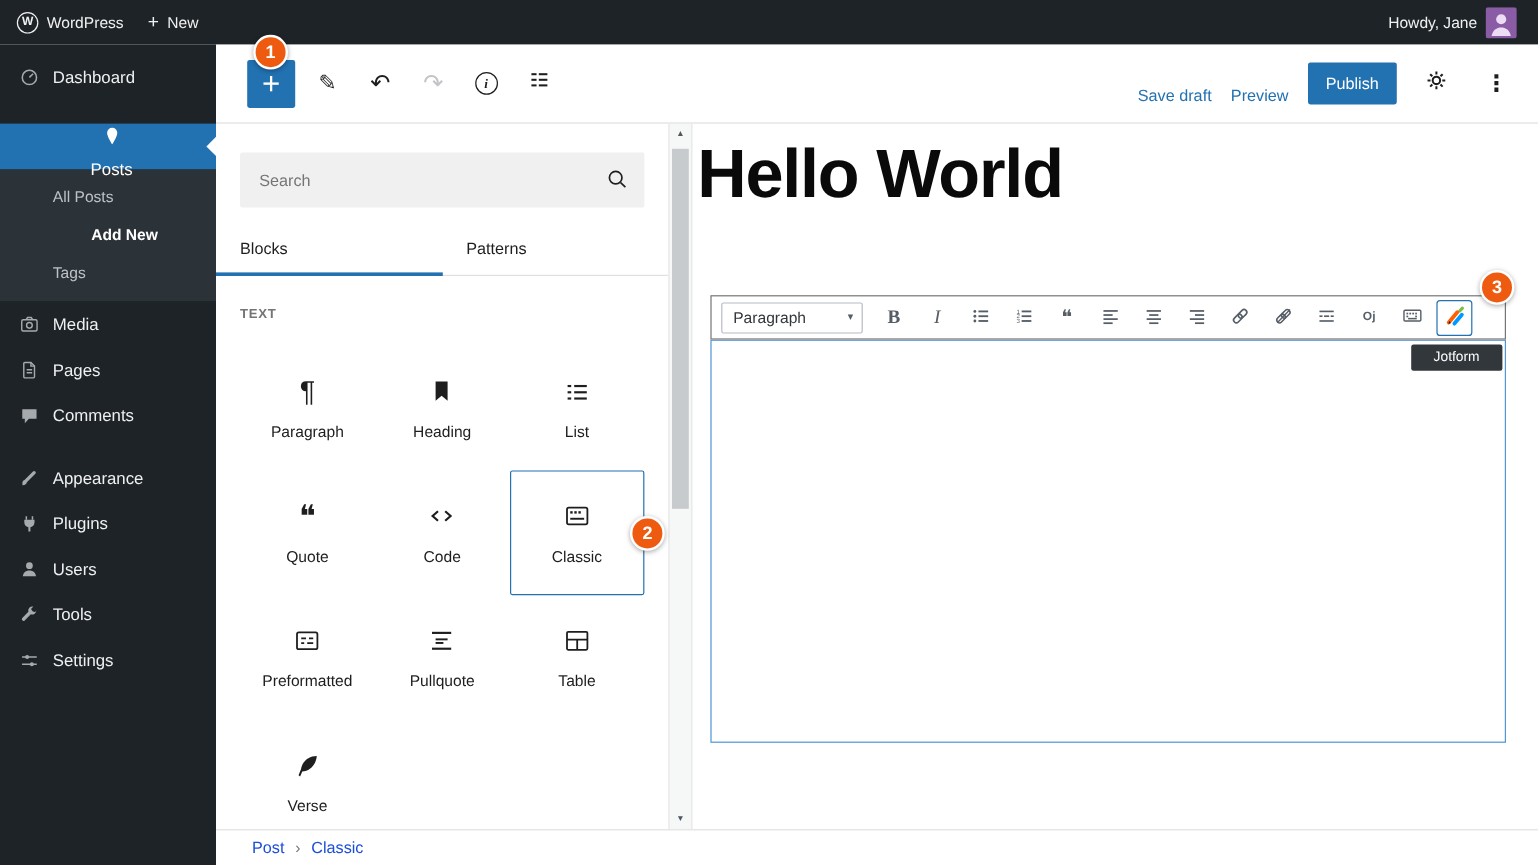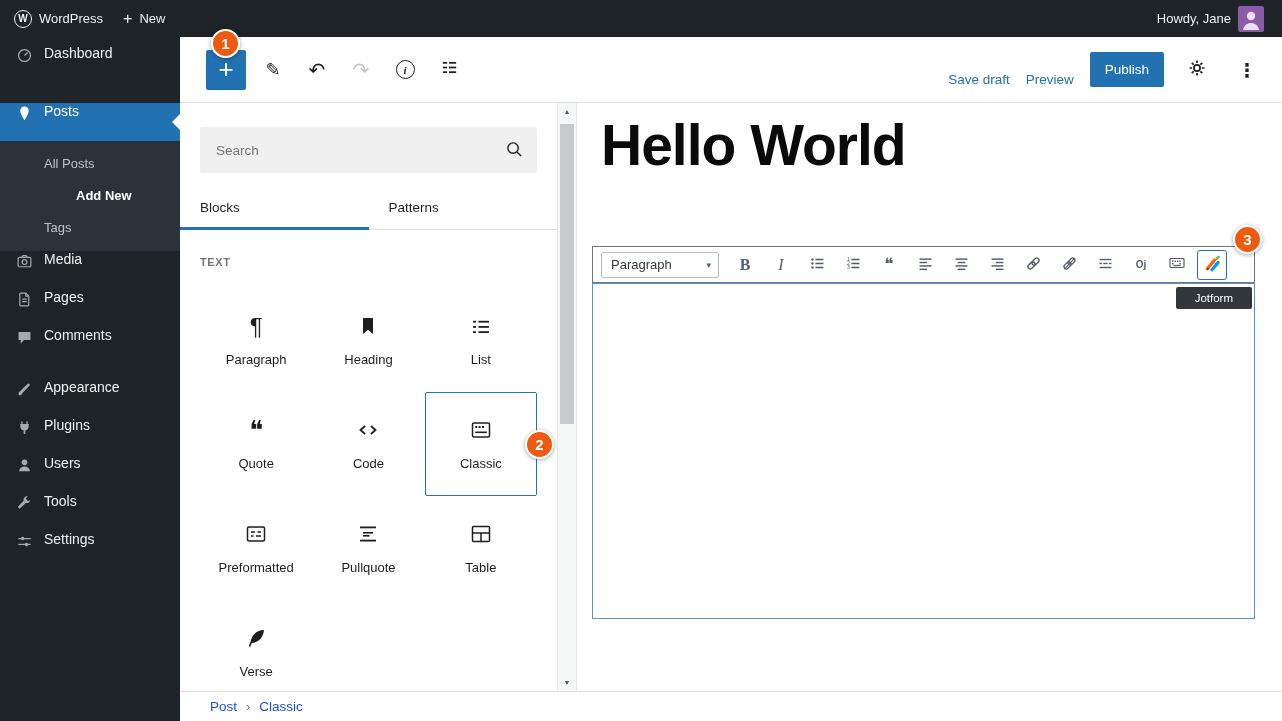--- a/index.html
+++ b/index.html
@@ -28,23 +28,23 @@
   .ab-plus { font-size:16px; font-weight:400; line-height:1; }
   .ab-spacer { flex:1; }
   .avatar { width:26px; height:26px; display:block; }
 
   
   #sidebar {
     position:absolute; left:0; top:37px; bottom:0; width:180px;
     background: var(--admin_dark, #1d2327);
     padding-top:8px; font-size:14px; color:#f0f0f1; z-index:30;
   }
-  .menu-item { position:relative; display:flex; align-items:flex-start; gap:10px; height:38px; padding:0 8px 0 14px; cursor:pointer; }
+  .menu-item { position:relative; display:flex; align-items:center; gap:10px; height:38px; padding:0 8px 0 14px; cursor:pointer; }
   .mi-icon { width:20px; height:20px; color:#a7aaad; display:grid; place-items:center; flex:none; }
-  .menu-item.active { background: var(--accent_blue, #2271b1); color:#fff; }
+  .menu-item.active { background: var(--accent_blue, #2271b1); color:#fff;flex-direction:column; }
   .menu-item.active .mi-icon { color:#fff; }
   .menu-item.active::after {
     content:""; position:absolute; right:0; top:50%; margin-top:-8px;
     border:8px solid transparent; border-right-color:#fff;
   }
   .menu-sep { height:20px; }
   .menu-sep.small { height:14px; }
   .submenu { background: var(--submenu_dark, #2c3338); padding:6px 0 8px; }
   .submenu-item { height:32px; display:flex; align-items:center; padding-left:44px; font-size:13px; color:#bdc1c6; cursor:pointer; }
   .submenu-item.current { color:#fff; font-weight:700;margin-left:32px; }
@@ -105,21 +105,21 @@
     position:absolute; left:557px; top:103px; width:20px; bottom:30px;
     background:#f6f7f7; border-left:1px solid #e6e7e8; border-right:1px solid #e6e7e8; z-index:12;
   }
   .sb-btn { height:17px; display:grid; place-items:center; font-size:7px; color:#50575e; width:100%; }
   .sb-btn.down { position:absolute; bottom:0; left:0; }
   .sb-thumb { position:absolute; top:21px; left:2px; right:2px; height:300px; background:#c8cbce; cursor:grab; }
 
   
   #canvas { position:absolute; left:577px; top:103px; right:0; bottom:30px; background:#fff; overflow:hidden; }
   .post-title {
-    position:absolute; left:24px; top:10px; font-size:57px; font-weight:800;
+    position:absolute; left:4px; top:10px; font-size:57px; font-weight:800;
     letter-spacing:-1px; color:#0a0a0a; line-height:1.15; cursor:text;
   }
   .classic-block { position:absolute; left:15px; top:143px; width:663px; }
   .classic-toolbar {
     height:37px; border:1px solid #757575; background:#fff;
     display:flex; align-items:center; padding:0 5px; position:relative; z-index:2;
   }
   .format-select {
     width:118px; height:26px; border:1px solid #b5bcc2; border-radius:2px; background:#fff;
     display:flex; align-items:center; justify-content:space-between;

